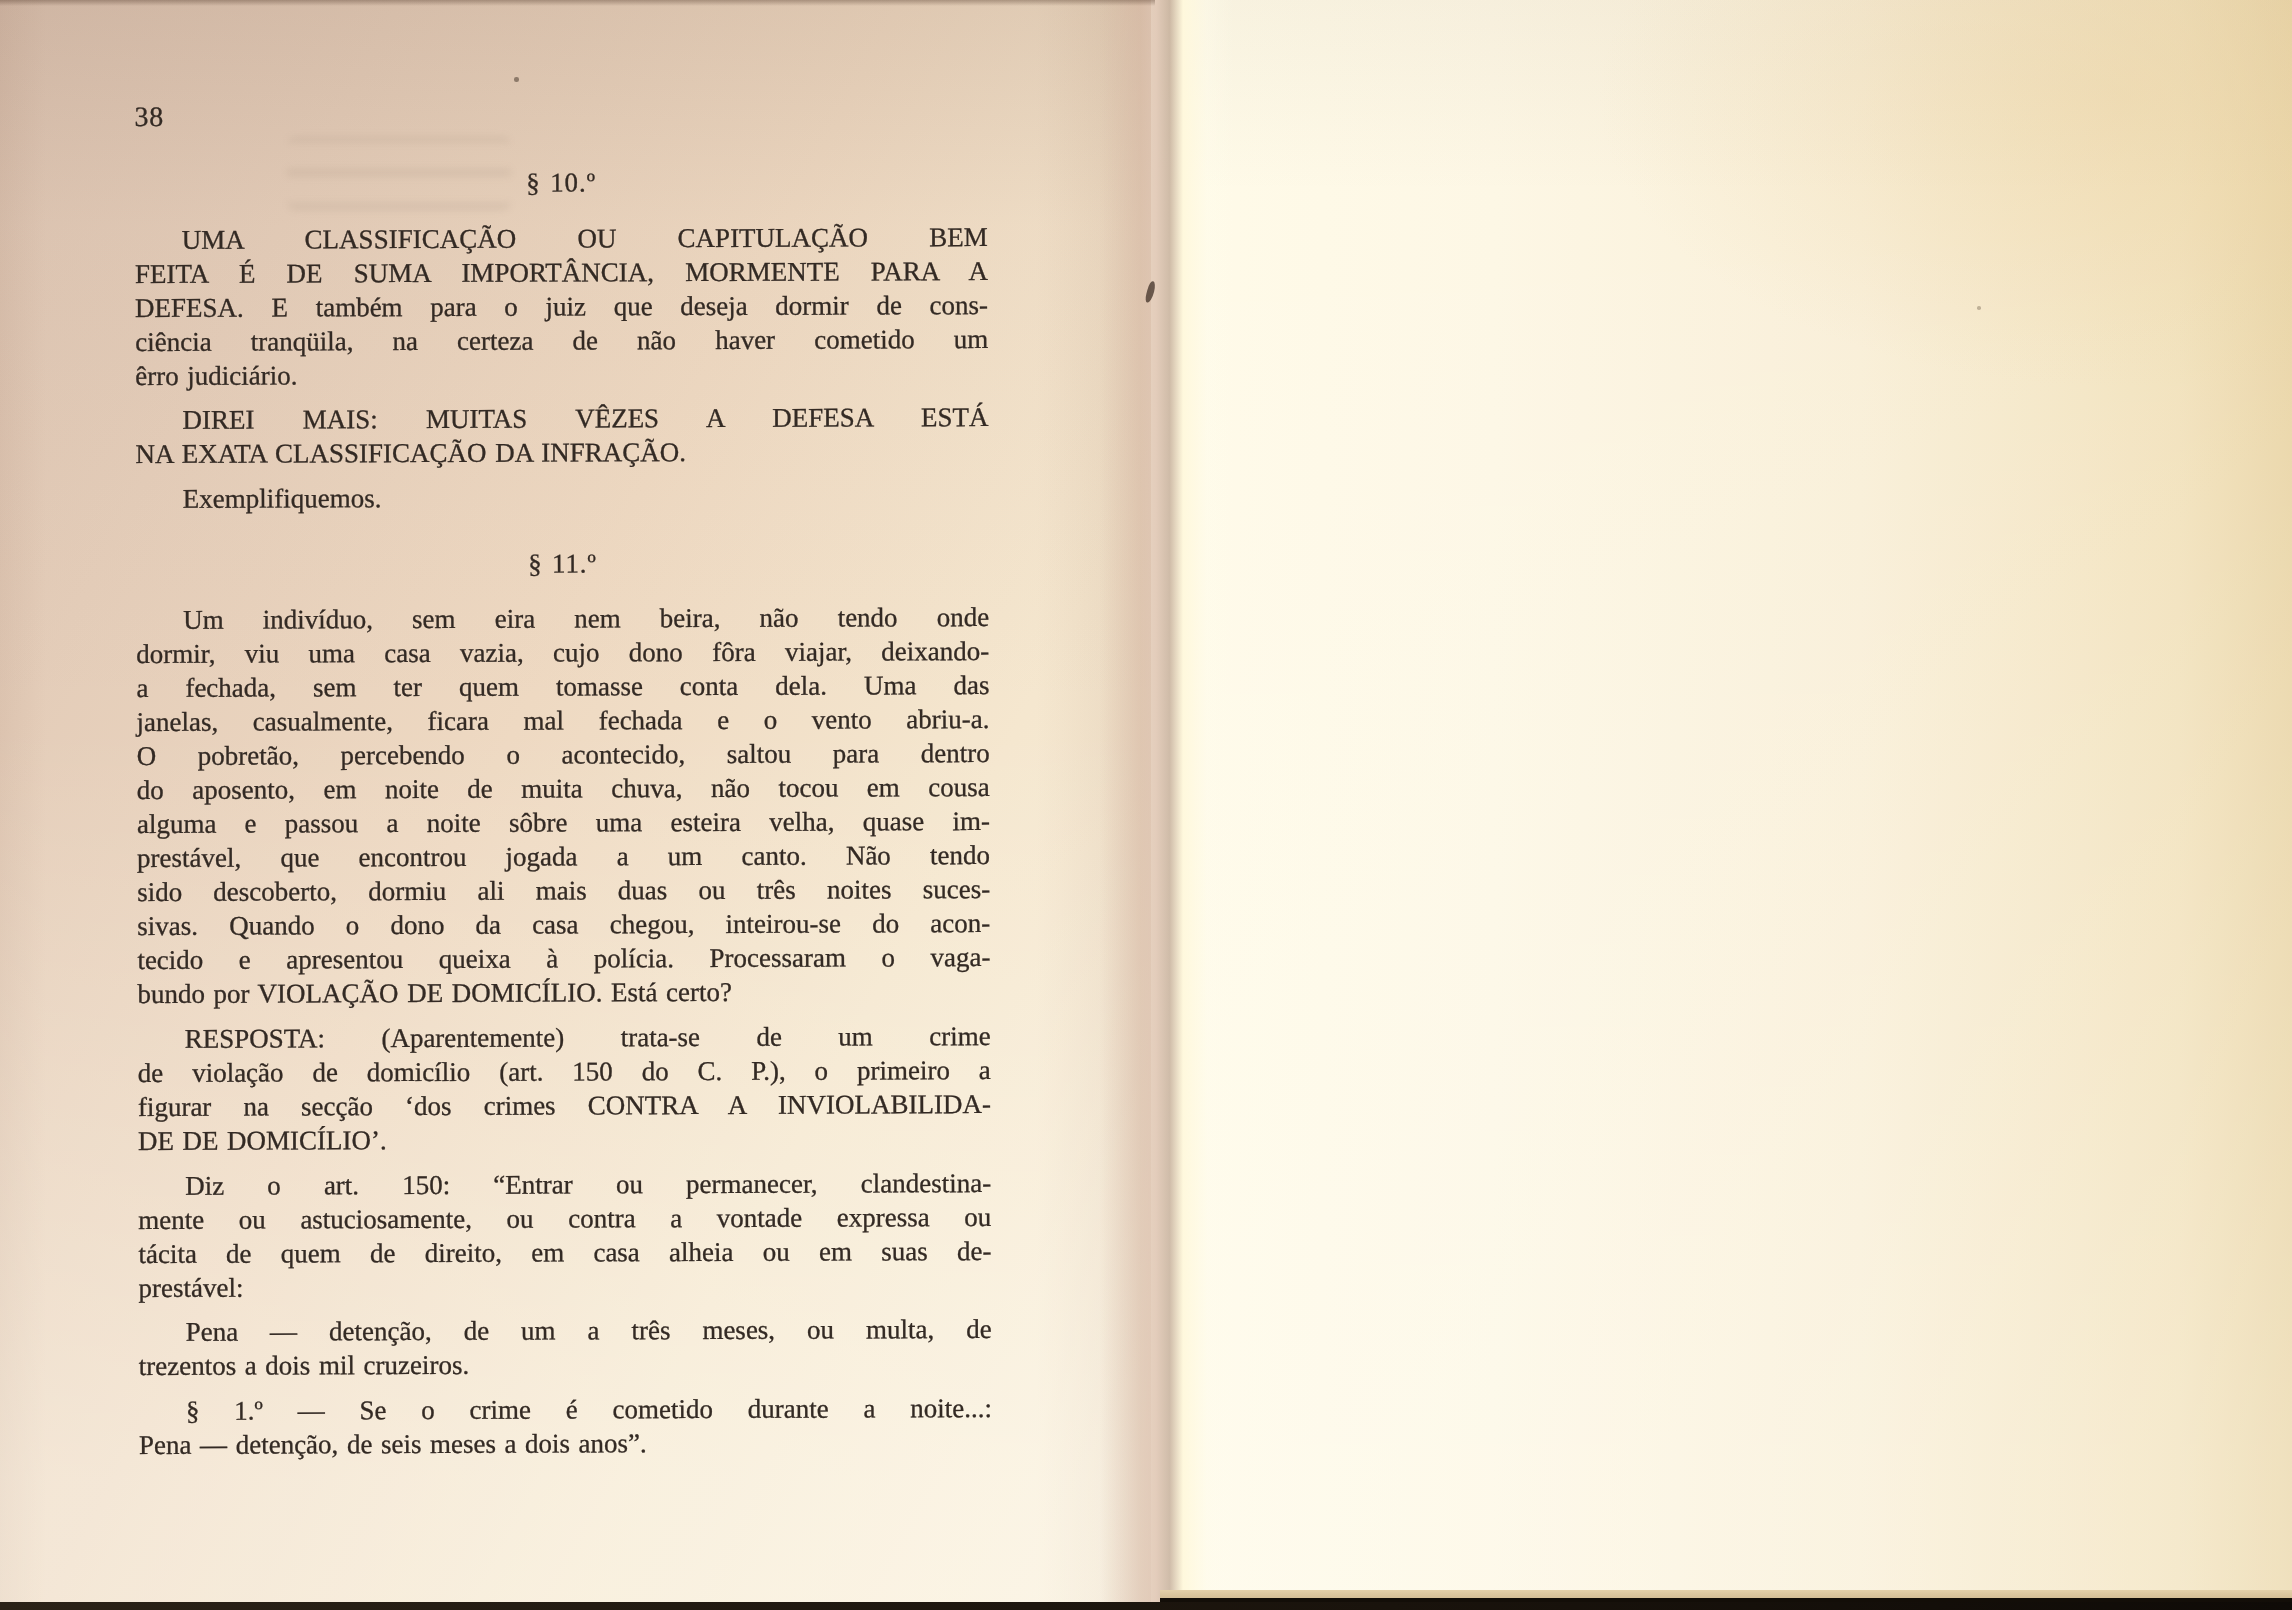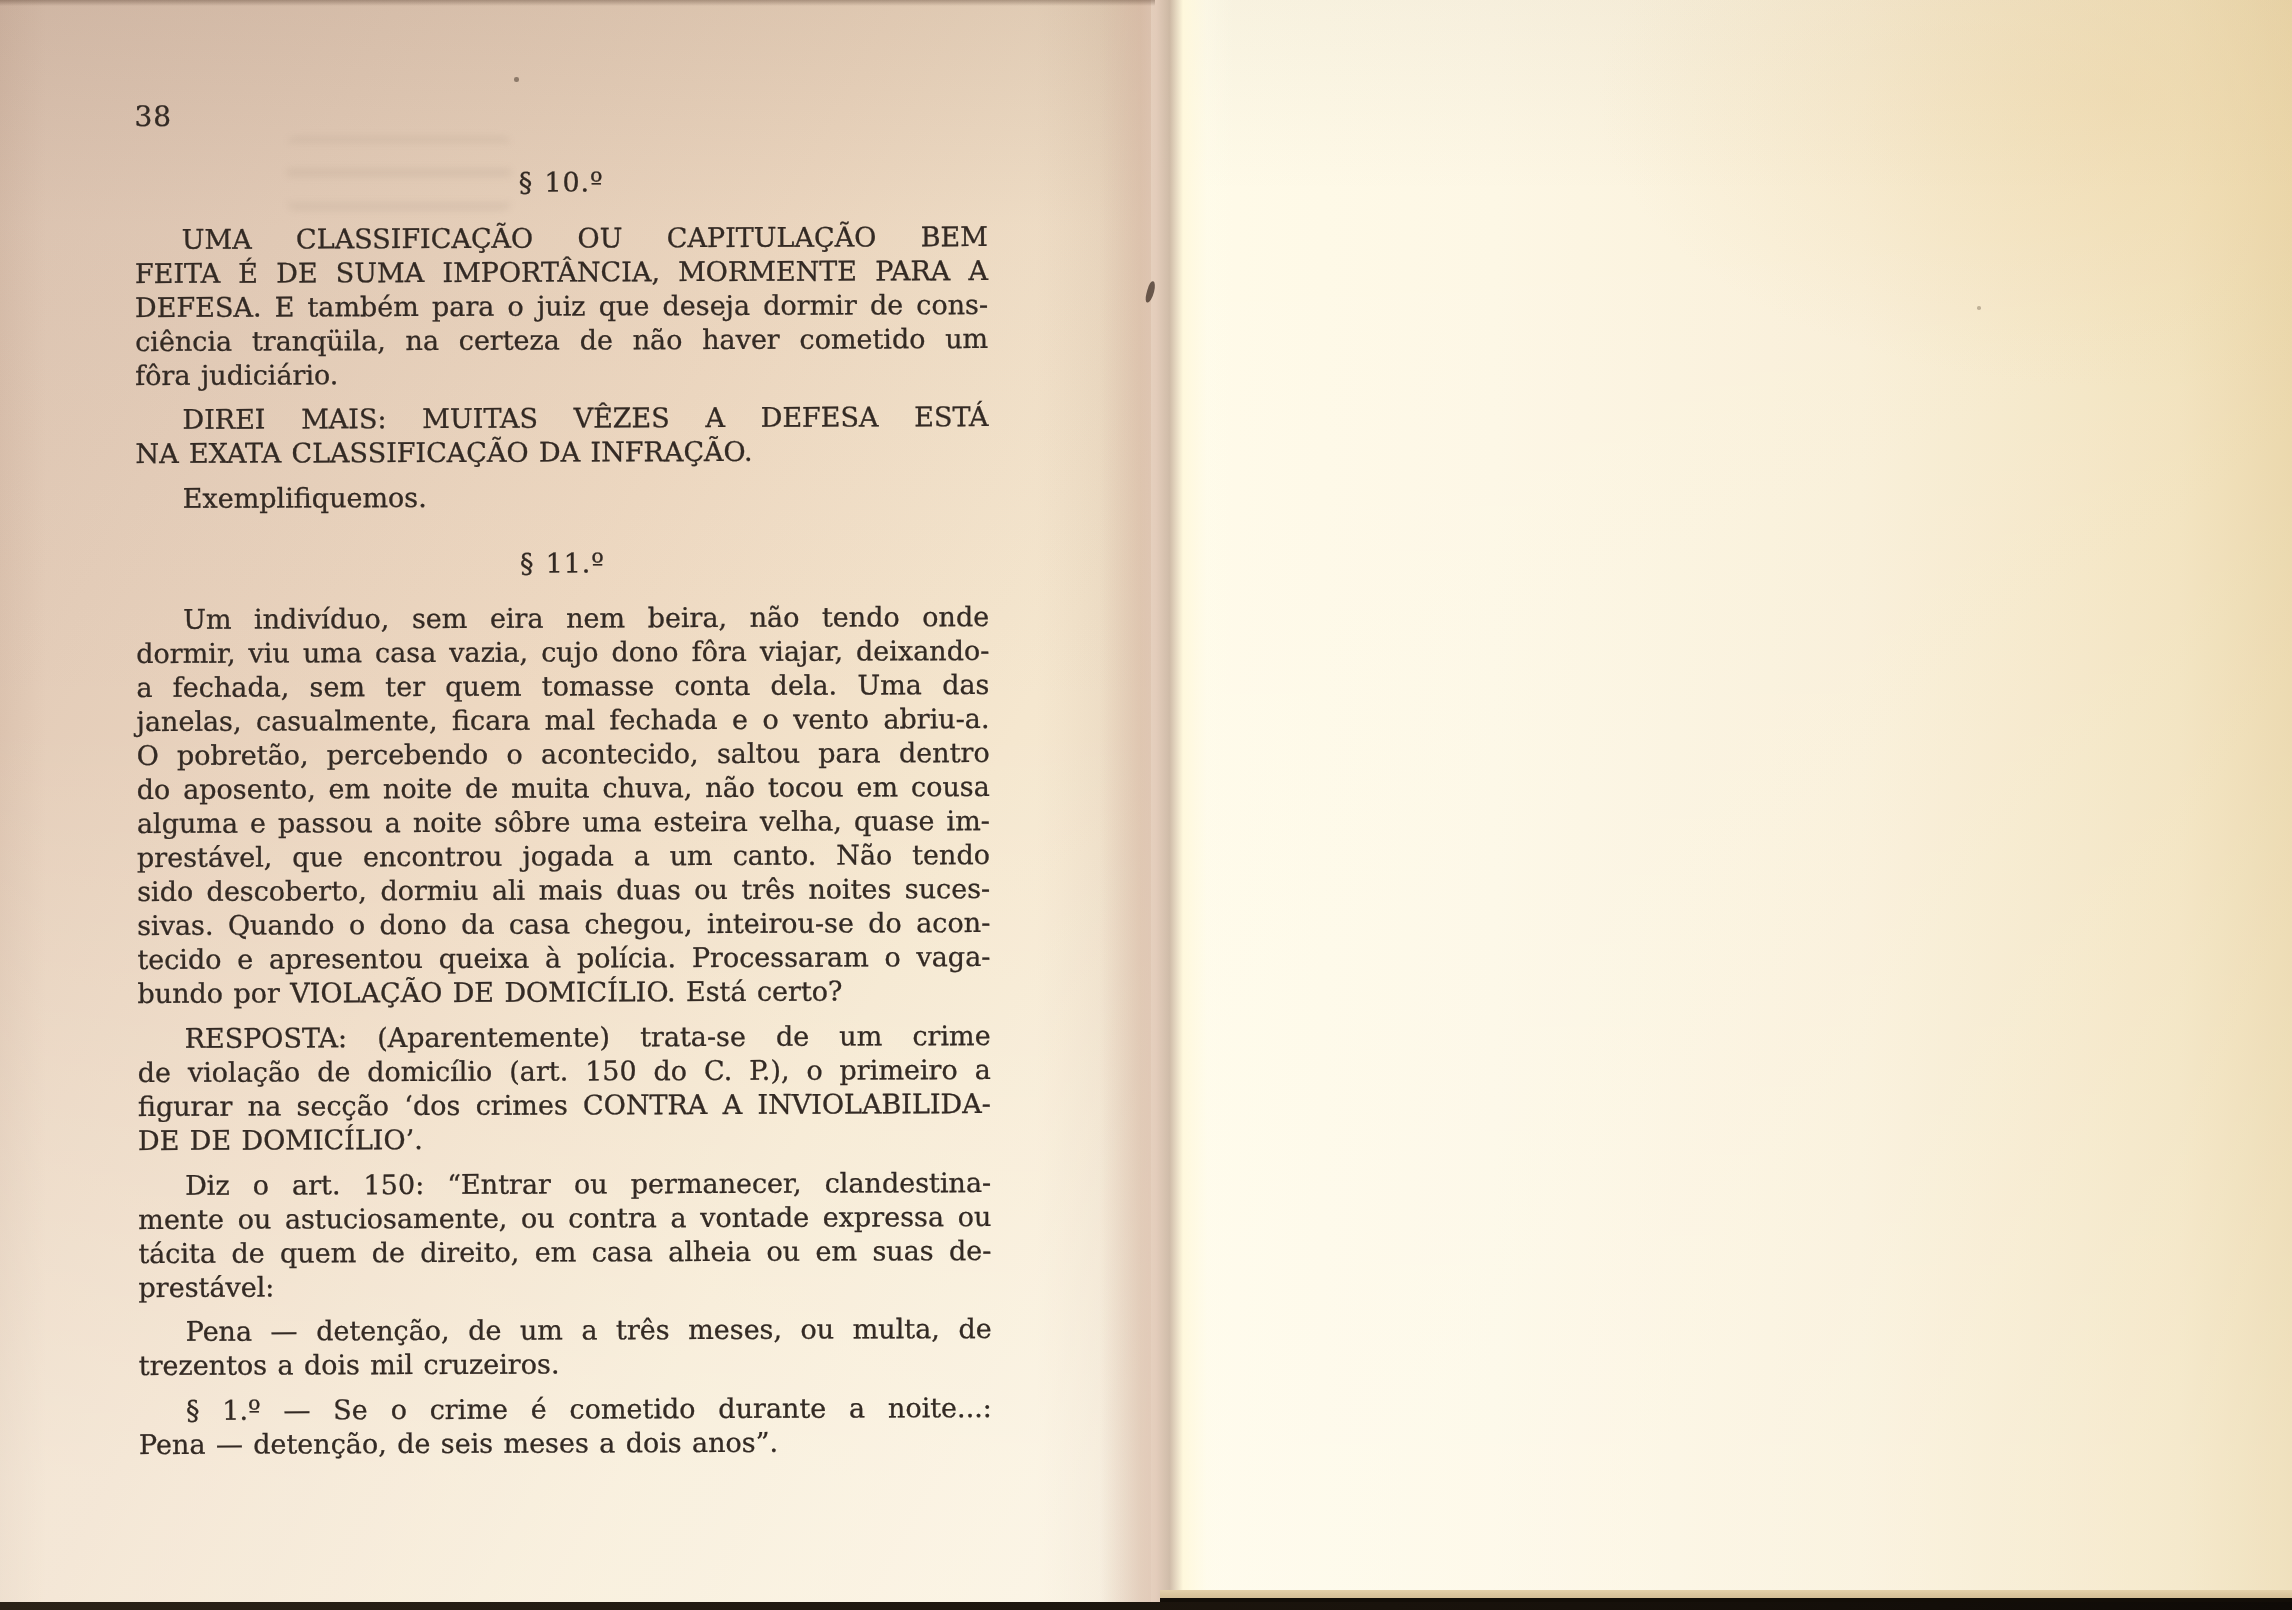--- a/index.html
+++ b/index.html
@@ -1,21 +1,21 @@
 <!DOCTYPE html>
 <html style="font-size:14.3px"><head>
 <meta charset="utf-8">
 <style>
   html,body{margin:0;padding:0;overflow:hidden;}
   body{
     width:2293px;height:1610px;position:relative;
     background:#efe3cc;
     font-family:"DejaVu Serif","Liberation Serif",serif;
   }
-  .spread{position:absolute;inset:0;}
+  .spread{position:absolute;inset:0;font-family:Liberation Serif, serif;}
   .page{position:absolute;top:0;height:1610px;}
   .page-left{
     left:0;width:1151px;
     background:
       linear-gradient(to bottom, rgba(110,75,55,0.12) 0%, rgba(110,75,55,0.03) 14%, rgba(255,255,240,0) 45%, rgba(255,255,248,0.38) 92%),
       linear-gradient(to right, rgba(150,110,90,0.10) 0%, rgba(150,110,90,0) 4%, rgba(150,110,90,0) 90%, rgba(170,130,105,0.18) 100%),
       linear-gradient(118deg, #dcc4b2 0%, #e4cdb9 20%, #eed9c2 45%, #f5e7cf 70%, #faf0dc 100%);
   }
   .page-right{
     left:1151px;width:1142px;
@@ -104,21 +104,21 @@
     <div class="ghost"></div>
     <div class="content content-left">
       <div class="pagenum pagenum-left">38</div>
       <div class="blocks">
           <div class="heading">§ 10.º</div>
           <div class="para">
             <div class="line first"><span>UMA CLASSIFICAÇÃO OU CAPITULAÇÃO BEM</span></div>
             <div class="line"><span>FEITA É DE SUMA IMPORTÂNCIA, MORMENTE PARA A</span></div>
             <div class="line"><span>DEFESA. E também para o juiz que deseja dormir de cons-</span></div>
             <div class="line"><span>ciência tranqüila, na certeza de não haver cometido um</span></div>
-            <div class="line last"><span>fôra judiciário.</span></div>
+            <div class="line last"><span>êrro judiciário.</span></div>
           </div>
           <div class="para">
             <div class="line first"><span>DIREI MAIS: MUITAS VÊZES A DEFESA ESTÁ</span></div>
             <div class="line last"><span>NA EXATA CLASSIFICAÇÃO DA INFRAÇÃO.</span></div>
           </div>
           <div class="para">
             <div class="line first last"><span>Exemplifiquemos.</span></div>
           </div>
           <div class="heading">§ 11.º</div>
           <div class="para">

